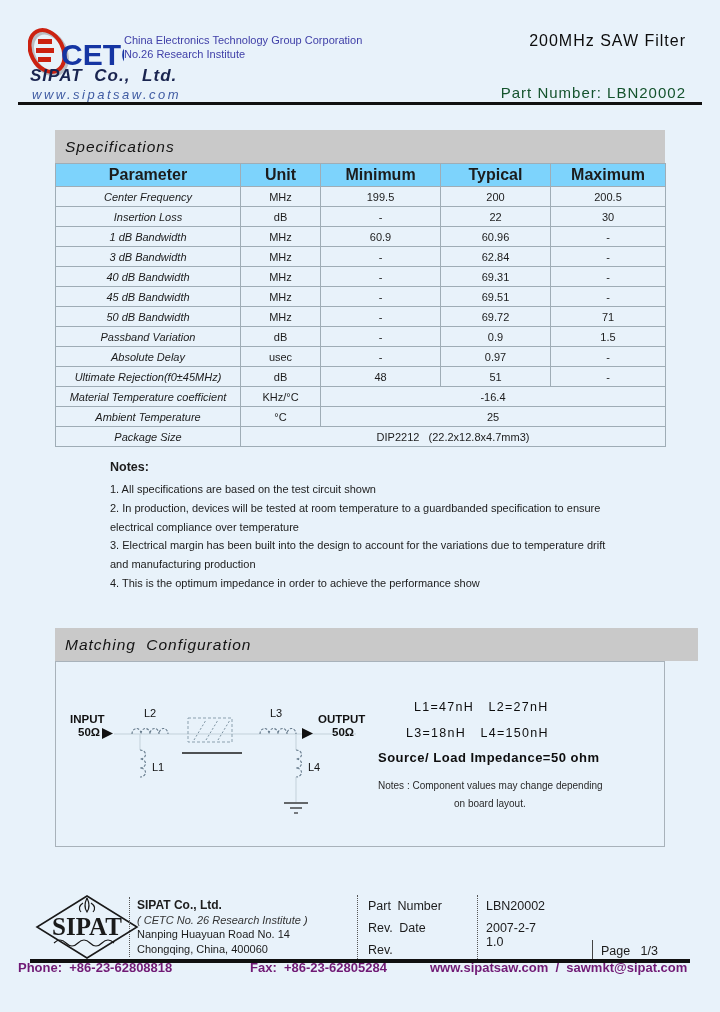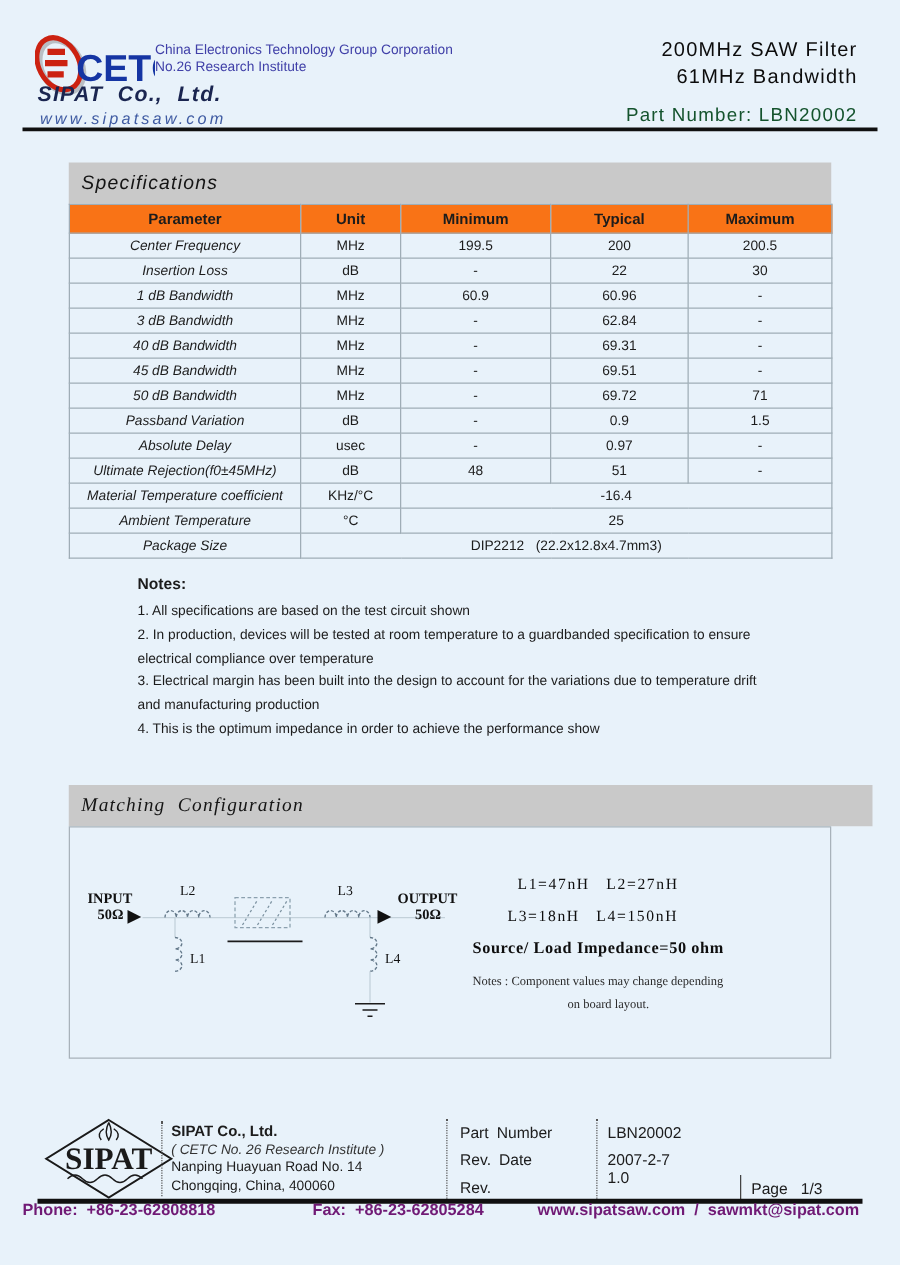--- a/index.html
+++ b/index.html
@@ -15,31 +15,31 @@
   .part-number{position:absolute;right:34px;top:84px;font-size:15px;letter-spacing:1px;color:#14532d;}
   .rule-top{position:absolute;left:18px;top:102px;width:684px;height:3px;background:#101010;}
 
   
   .banner{height:33px;background:#c9c9c9;font-size:15.5px;font-style:italic;color:#141414;letter-spacing:1px;word-spacing:5px;box-sizing:border-box;padding:8px 0 0 10px;}
 
   
   .spec{position:absolute;left:55px;top:130px;width:610px;}
   table.spec-table{width:610px;border-collapse:collapse;table-layout:fixed;}
   table.spec-table td,table.spec-table th{border:1px solid #9fadb6;text-align:center;font-size:11px;height:19px;padding:0 2px;font-weight:normal;}
-  table.spec-table th{font-size:12px;font-weight:bold;height:22px;background:#f97316;}
+  table.spec-table th{font-size:16px;font-weight:bold;height:22px;background:#7dd3fc;}
   td.param{font-style:italic;}
   td.pre{white-space:pre;}
 
   
   .notes{position:absolute;left:110px;top:460px;width:560px;font-size:11px;}
   .notes-title{font-size:12.5px;font-weight:bold;margin-bottom:6px;}
   .note-line{line-height:18.8px;}
 
   
-  .matching{position:absolute;left:55px;top:628px;width:643px;font-family:Liberation Serif, serif;}
+  .matching{position:absolute;left:55px;top:628px;width:643px;}
   .m-box{position:relative;width:608px;height:184px;border:1px solid #a8b2ba;background:#e8f2fa;}
   .m-box svg{position:absolute;left:0;top:0;}
   .clabel{position:absolute;font-size:11px;color:#111;}
   .cbold{font-weight:bold;font-size:11.5px;}
   .m-values{position:absolute;font-size:12.5px;letter-spacing:1.3px;white-space:pre;color:#0e0e0e;}
   .m-imped{position:absolute;font-size:13px;font-weight:bold;letter-spacing:0.5px;white-space:pre;color:#0e0e0e;}
   .m-note{position:absolute;font-size:10px;color:#2a2a2a;white-space:pre;}
 
   
   .f-logo{position:absolute;left:34px;top:893px;}
@@ -68,21 +68,20 @@
     <text x="33" y="39" font-family="Liberation Sans, sans-serif" font-size="30" font-weight="bold" fill="#1535a3">CETC</text>
   </svg>
   <div class="corp">
     <div>China Electronics Technology Group Corporation</div>
     <div>No.26 Research Institute</div>
   </div>
   <div class="company-name">SIPAT Co., Ltd.</div>
   <div class="website">www.sipatsaw.com</div>
   <div class="product-title">
     <div>200MHz SAW Filter</div>
-    <div>61MHz Bandwidth</div>
   </div>
   <div class="part-number">Part Number: LBN20002</div>
   <div class="rule-top"></div>
 
   <div class="spec">
     <div class="banner">Specifications</div>
     <table class="spec-table">
       <colgroup>
           <col style="width:185px">
           <col style="width:80px">

